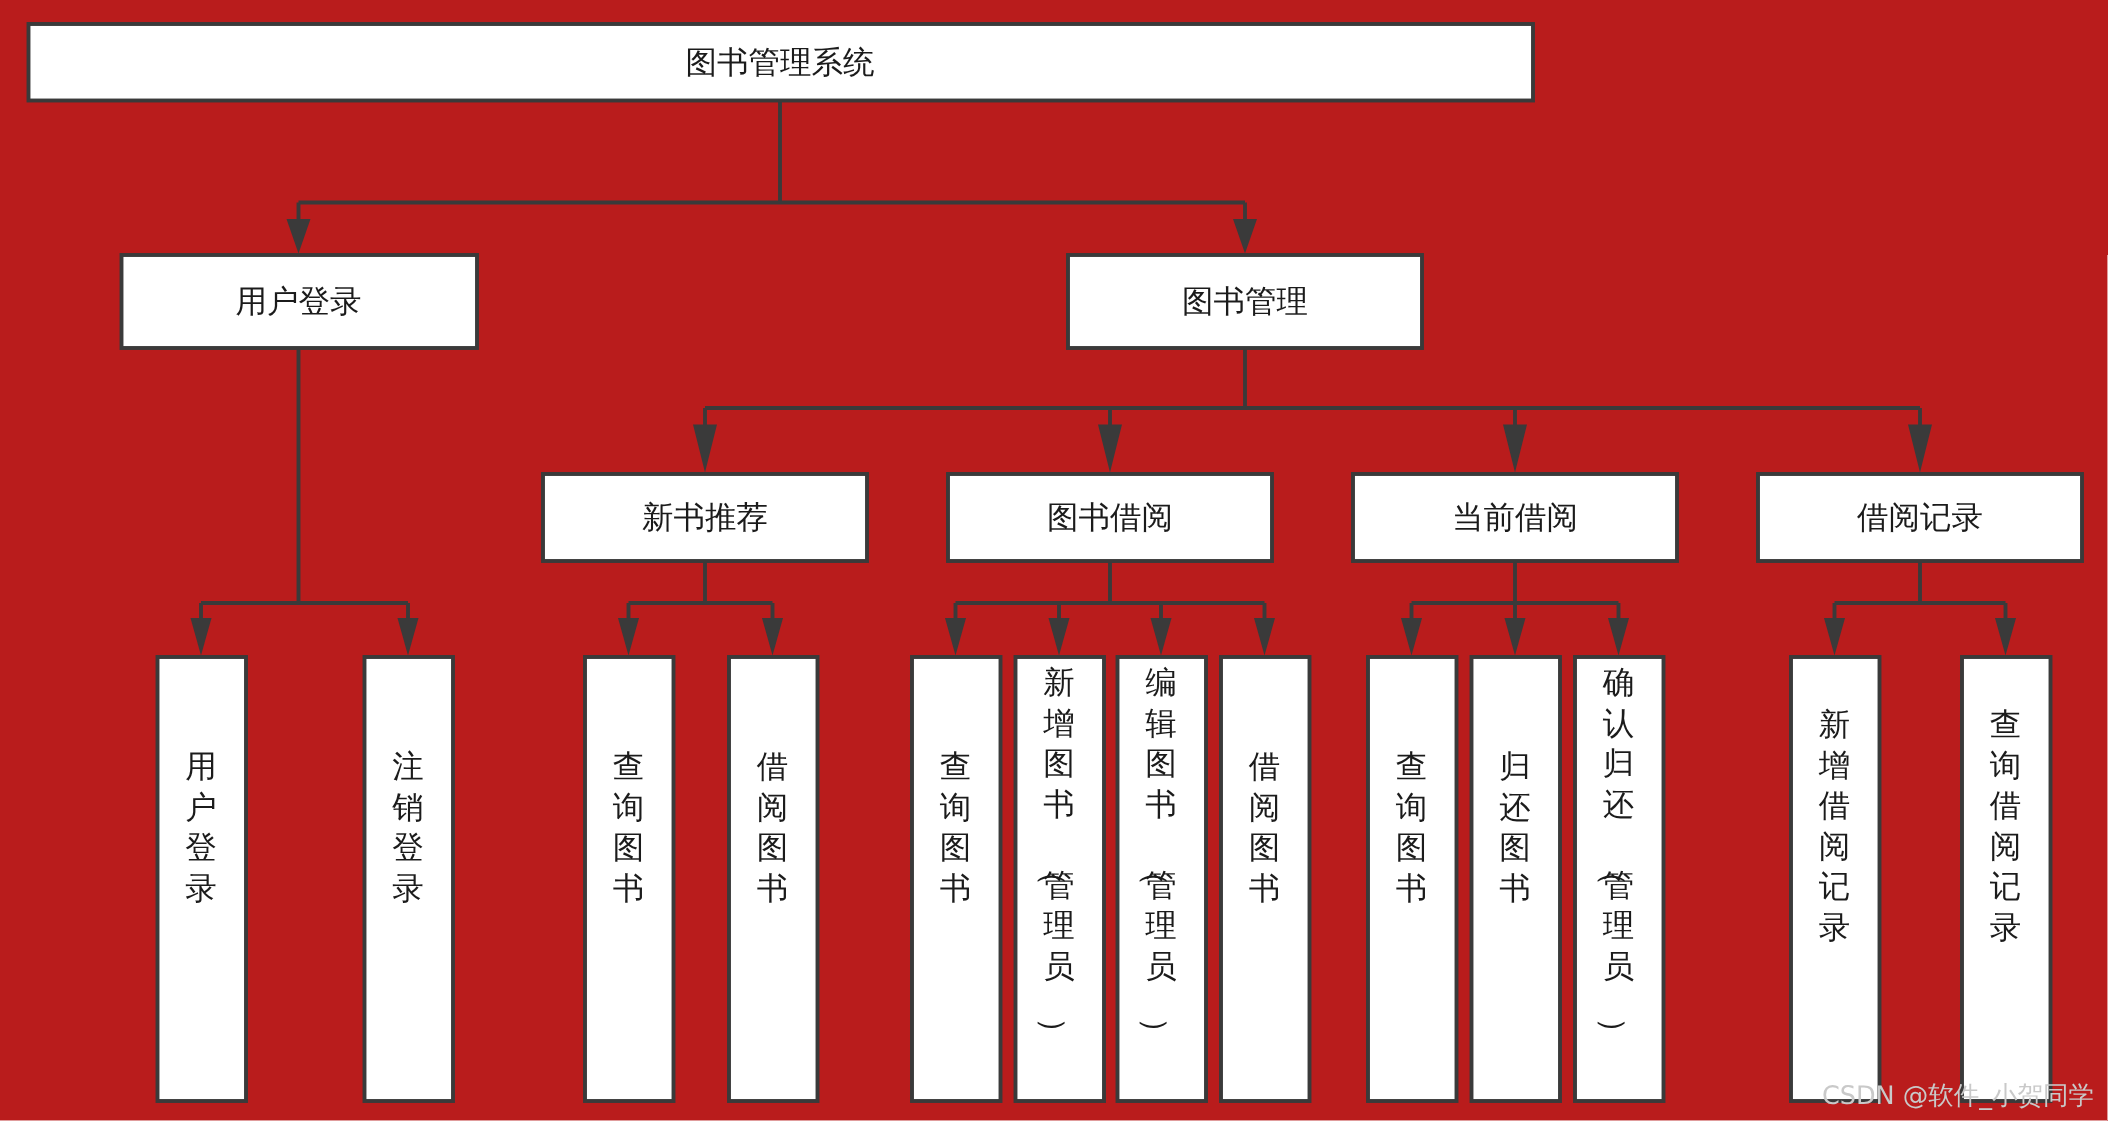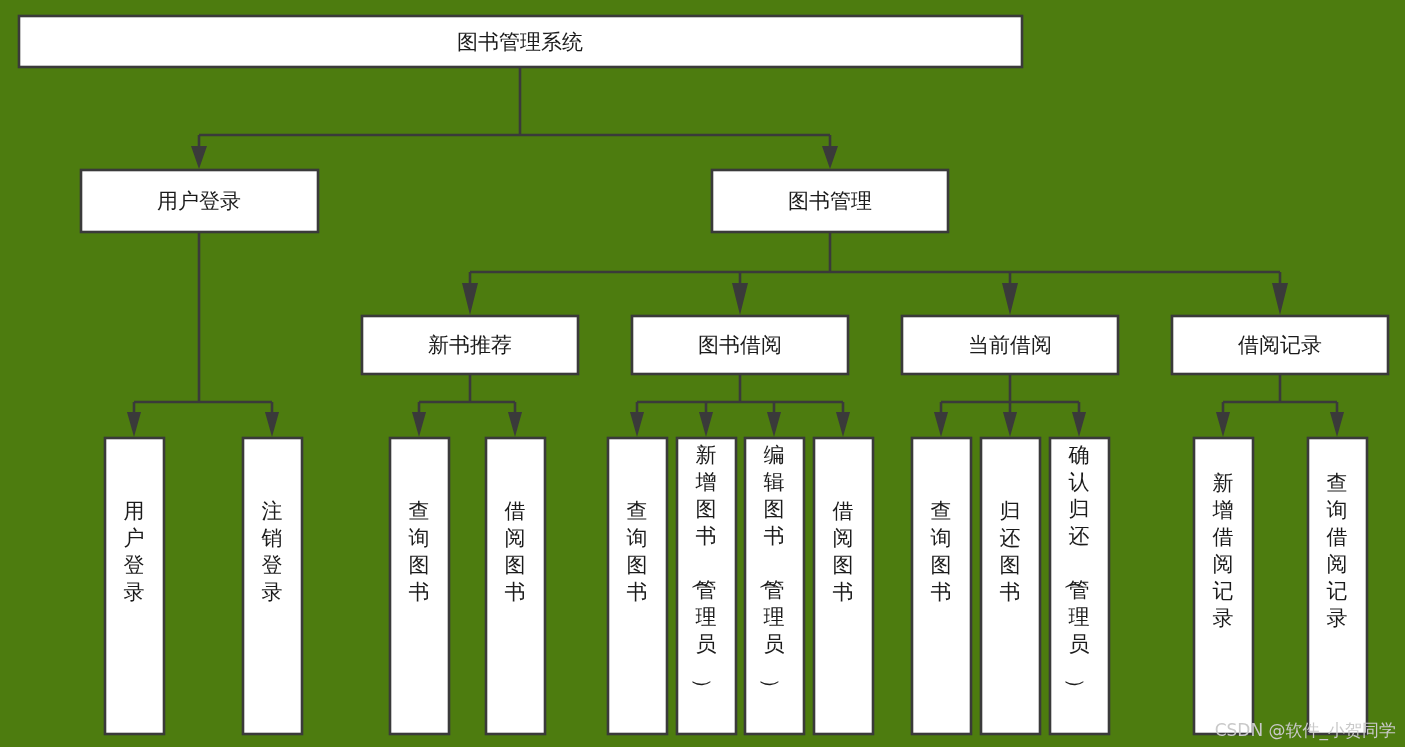--- a/index.html
+++ b/index.html
@@ -8,21 +8,21 @@
     padding: 0;
     background: #ffffff;
   }
   body {
     font-family: "DejaVu Sans", "Liberation Sans", sans-serif;
   }
   #diagram-root {
     position: relative;
     width: 1405px;
     height: 747px;
-    background: #4d7c0f;
+    background: #b91c1c;
     overflow: hidden;
   }
   svg#flow {
     position: absolute;
     left: 0;
     top: 0;
     width: 1405px;
     height: 747px;
   }
   .node-rect {

